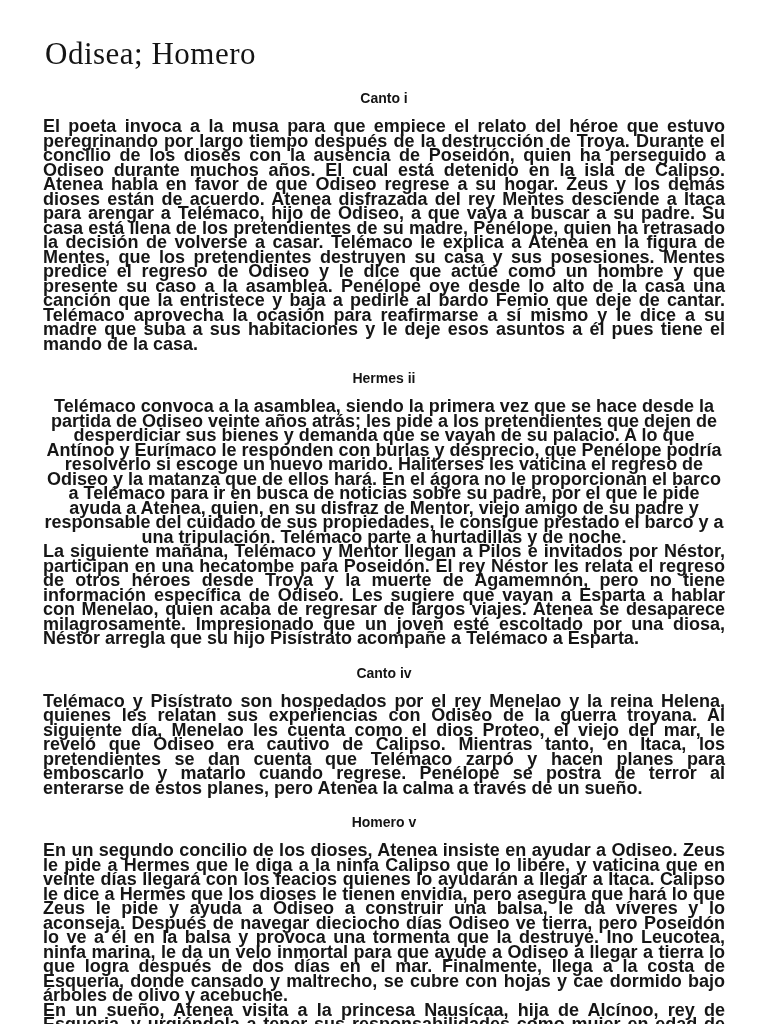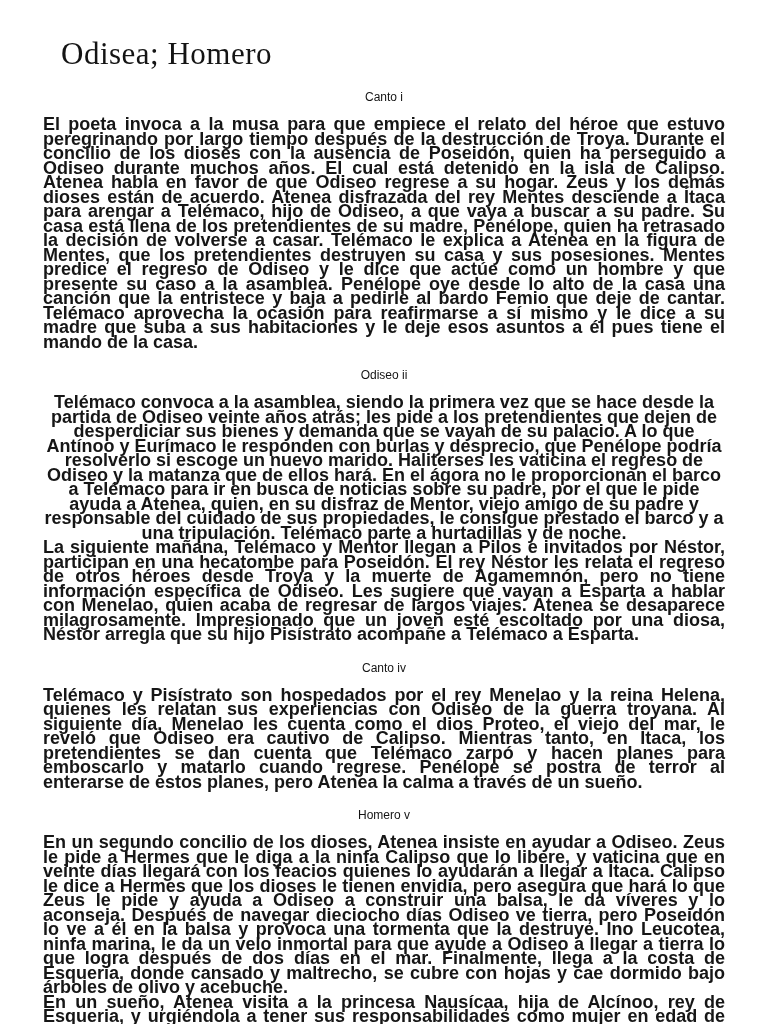--- a/index.html
+++ b/index.html
@@ -20,36 +20,36 @@
     height: 1024px;
     padding: 37px 43px 0 43px;
     background: #ffffff;
   }
   .doc-title {
     font-family: "Liberation Serif", "DejaVu Serif", serif;
     font-weight: 400;
     font-size: 31px;
     letter-spacing: 0.5px;
     color: #141414;
-    margin: 0 0 0 18px;
+    margin: 0 0 0 2px;
     line-height: 1.1;
   }
   .summary-heading {
     font-size: 13.5px;
     font-weight: 700;
     letter-spacing: 0.2px;
     margin: 44px 0 0 0;
     color: #141414;
   }
   .canto {
     margin: 0;
   }
   .canto-heading {
-    font-size: 12px;
-    font-weight: 400;
+    font-size: 14px;
+    font-weight: 700;
     text-align: center;
     margin: 19px 0 13px 0;
     color: #141414;
   }
   .canto-text {
     font-size: 18px;
     font-weight: 700;
     line-height: 14.5px;
     margin: 0;
     color: #161616;
@@ -66,21 +66,21 @@
   <h1 class="doc-title">Odisea; Homero</h1>
 
 
   <div id="cantos">
   <section class="canto">
     <h3 class="canto-heading">Canto i</h3>
     <p class="canto-text">El poeta invoca a la musa para que empiece el relato del héroe que estuvo peregrinando por largo tiempo después de la destrucción de Troya. Durante el concilio de los dioses con la ausencia de Poseidón, quien ha perseguido a Odiseo durante muchos años. El cual está detenido en la isla de Calipso. Atenea habla en favor de que Odiseo regrese a su hogar. Zeus y los demás dioses están de acuerdo. Atenea disfrazada del rey Mentes desciende a Ítaca para arengar a Telémaco, hijo de Odiseo, a que vaya a buscar a su padre. Su casa está llena de los pretendientes de su madre, Penélope, quien ha retrasado la decisión de volverse a casar. Telémaco le explica a Atenea en la figura de Mentes, que los pretendientes destruyen su casa y sus posesiones. Mentes predice el regreso de Odiseo y le dice que actúe como un hombre y que presente su caso a la asamblea. Penélope oye desde lo alto de la casa una canción que la entristece y baja a pedirle al bardo Femio que deje de cantar. Telémaco aprovecha la ocasión para reafirmarse a sí mismo y le dice a su madre que suba a sus habitaciones y le deje esos asuntos a él pues tiene el mando de la casa.</p>
   </section>
 
   <section class="canto">
-    <h3 class="canto-heading">Odiseo ii</h3>
+    <h3 class="canto-heading">Hermes ii</h3>
     <p class="canto-text align-center">Telémaco convoca a la asamblea, siendo la primera vez que se hace desde la partida de Odiseo veinte años atrás; les pide a los pretendientes que dejen de desperdiciar sus bienes y demanda que se vayan de su palacio. A lo que Antínoo y Eurímaco le responden con burlas y desprecio, que Penélope podría resolverlo si escoge un nuevo marido. Haliterses les vaticina el regreso de Odiseo y la matanza que de ellos hará. En el ágora no le proporcionan el barco a Telémaco para ir en busca de noticias sobre su padre, por el que le pide ayuda a Atenea, quien, en su disfraz de Mentor, viejo amigo de su padre y responsable del cuidado de sus propiedades, le consigue prestado el barco y a una tripulación. Telémaco parte a hurtadillas y de noche.</p>
   </section>
 
   <section class="canto">
     <p class="canto-text">La siguiente mañana, Telémaco y Mentor llegan a Pilos e invitados por Néstor, participan en una hecatombe para Poseidón. El rey Néstor les relata el regreso de otros héroes desde Troya y la muerte de Agamemnón, pero no tiene información específica de Odiseo. Les sugiere que vayan a Esparta a hablar con Menelao, quien acaba de regresar de largos viajes. Atenea se desaparece milagrosamente. Impresionado que un joven esté escoltado por una diosa, Néstor arregla que su hijo Pisístrato acompañe a Telémaco a Esparta.</p>
   </section>
 
   <section class="canto">
     <h3 class="canto-heading">Canto iv</h3>
     <p class="canto-text">Telémaco y Pisístrato son hospedados por el rey Menelao y la reina Helena, quienes les relatan sus experiencias con Odiseo de la guerra troyana. Al siguiente día, Menelao les cuenta como el dios Proteo, el viejo del mar, le reveló que Odiseo era cautivo de Calipso. Mientras tanto, en Ítaca, los pretendientes se dan cuenta que Telémaco zarpó y hacen planes para emboscarlo y matarlo cuando regrese. Penélope se postra de terror al enterarse de estos planes, pero Atenea la calma a través de un sueño.</p>

